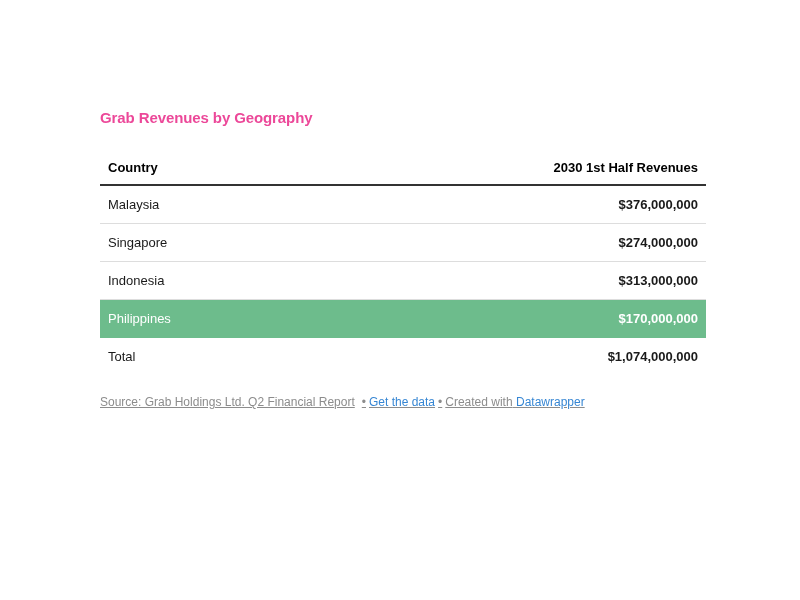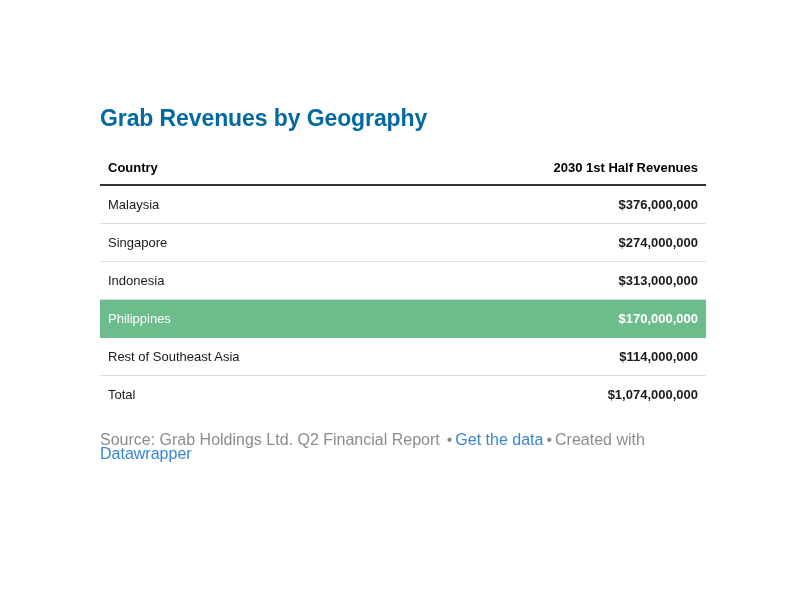--- a/index.html
+++ b/index.html
@@ -22,24 +22,24 @@
     overflow: hidden;
   }
   .container {
     position: absolute;
     left: 100px;
     top: 108px;
     width: 606px;
   }
   .title {
     margin: 0;
-    font-size: 23px;
+    font-size: 15px;
     line-height: 20px;
     font-weight: 700;
-    color: #0369a1;
+    color: #ec4899;
     letter-spacing: -0.1px;
   }
   table.revenue-table {
     margin-top: 22px;
     width: 100%;
     border-collapse: collapse;
     font-size: 13px;
     color: var(--text-black);
   }
   table.revenue-table thead th {
@@ -62,23 +62,24 @@
   }
   table.revenue-table tbody td.num { text-align: right; font-weight: bold; }
   table.revenue-table tbody tr.highlight td {
     background: var(--highlight-green);
     color: var(--highlight-text);
     border-bottom-color: var(--highlight-green);
   }
   table.revenue-table tbody tr:last-child td { border-bottom: none; }
   .footer {
     margin: 20px 0 0 0;
-    font-size: 16px;
+    font-size: 12px;
     line-height: 14px;
     color: var(--footer-gray);
+    text-decoration: underline;
   }
   .footer .sep { margin: 0 3px; color: var(--footer-gray); }
   .footer .sep.first { margin-left: 7px; }
   .footer a.link {
     color: var(--link-blue);
     text-decoration: none;
     cursor: pointer;
   }
 </style>
 </head>
@@ -106,24 +107,20 @@
       </tr>
       <tr>
         <td>Indonesia</td>
         <td class="num">$313,000,000</td>
       </tr>
       <tr class="highlight">
         <td>Philippines</td>
         <td class="num">$170,000,000</td>
       </tr>
       <tr>
-        <td>Rest of Southeast Asia</td>
-        <td class="num">$114,000,000</td>
-      </tr>
-      <tr>
         <td>Total</td>
         <td class="num">$1,074,000,000</td>
       </tr>
     </tbody>
   </table>
 
   <p class="footer"><span>Source: Grab Holdings Ltd. Q2 Financial Report</span><span class="sep first">•</span><a class="link">Get the data</a><span class="sep">•</span><span>Created with</span>
     <a class="link">Datawrapper</a></p>
 
 </div>

